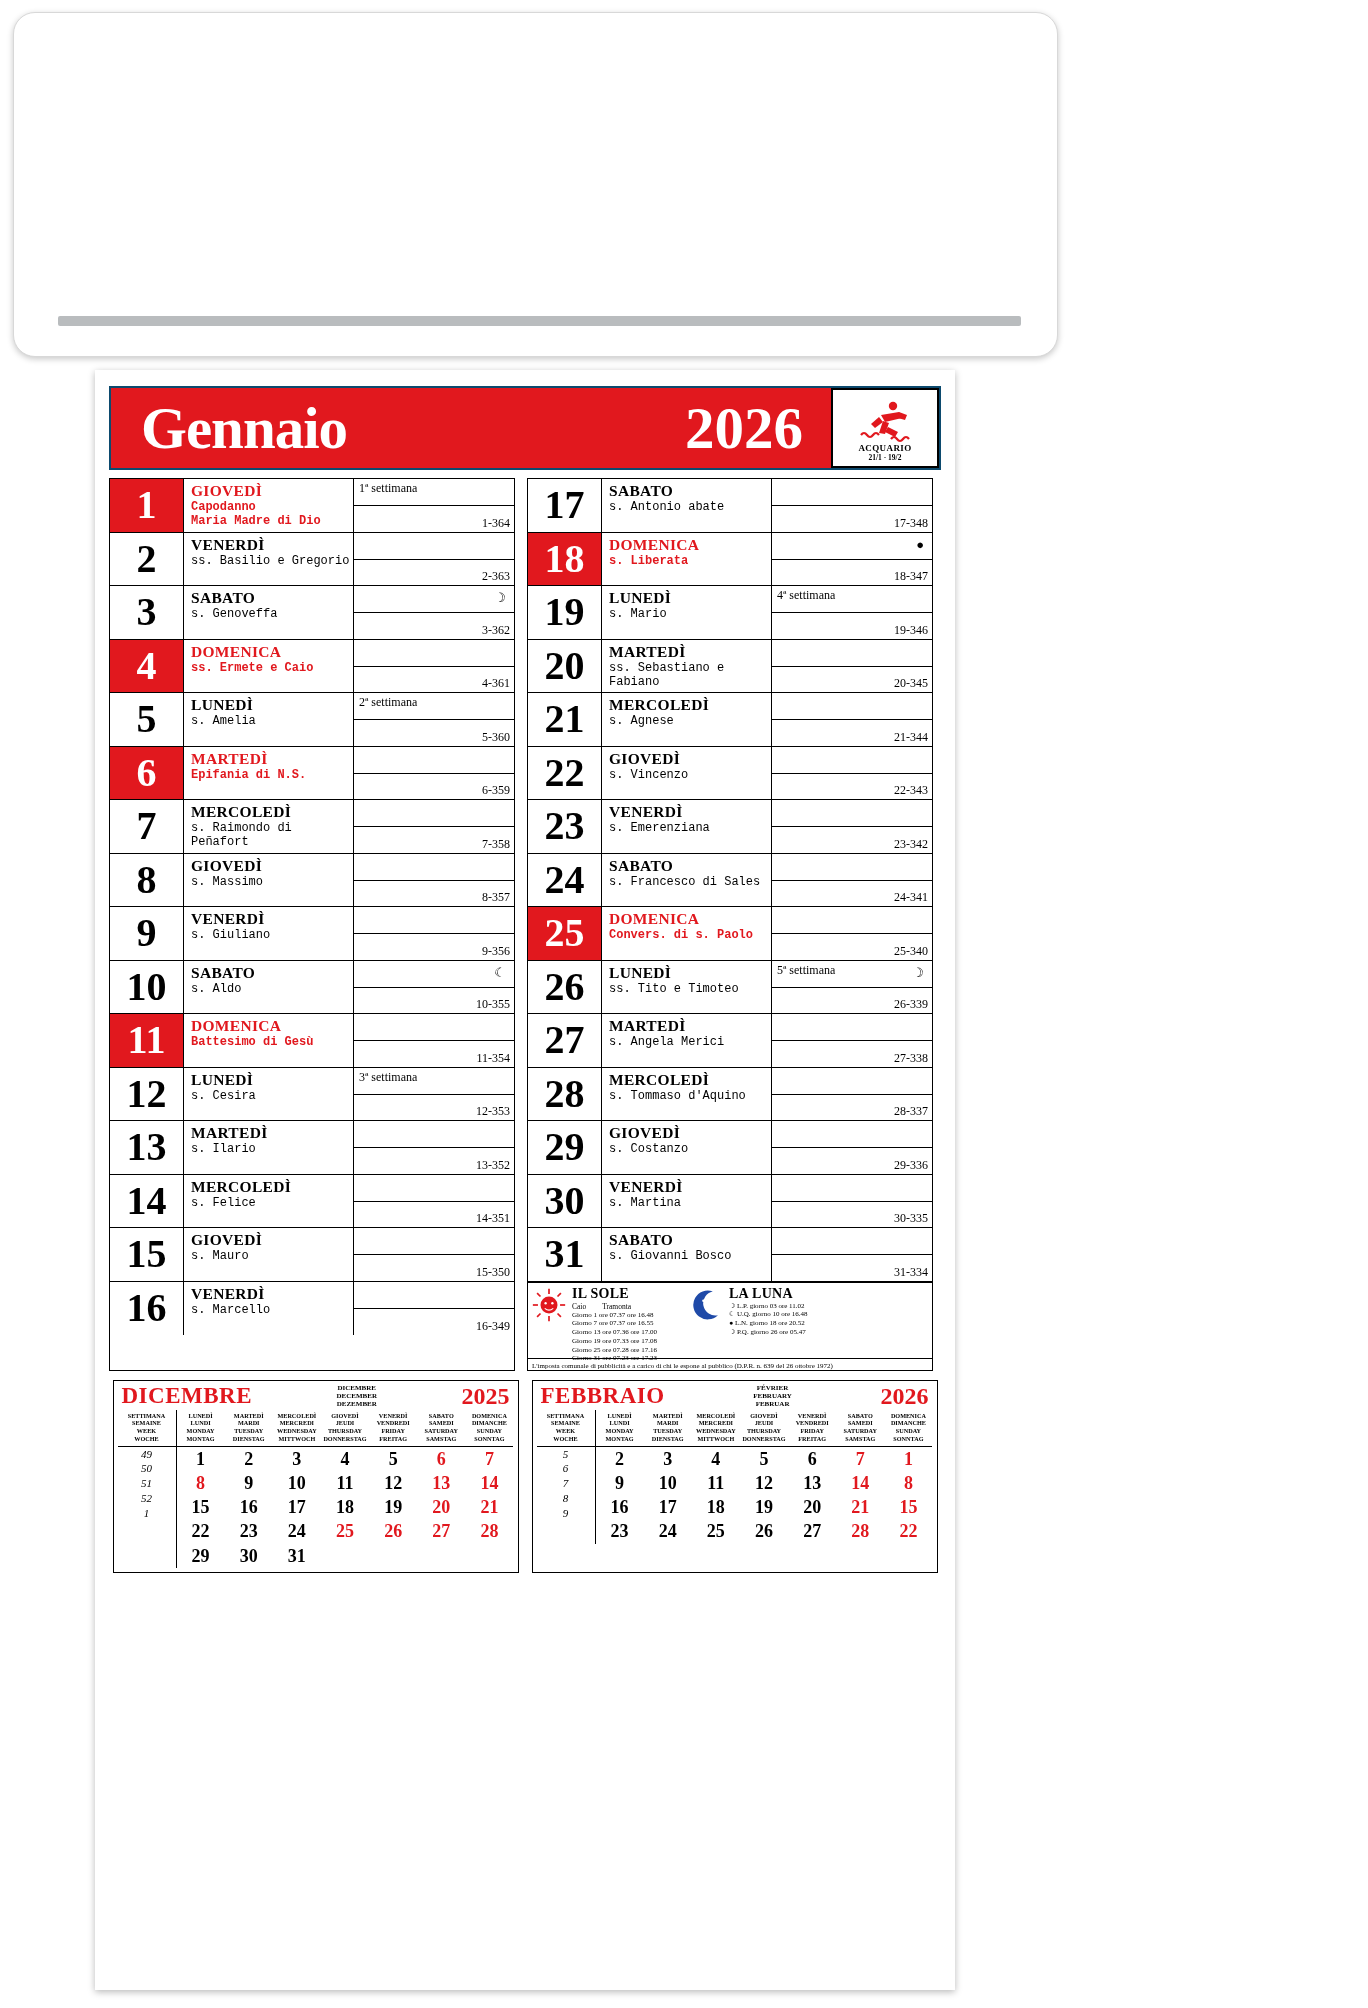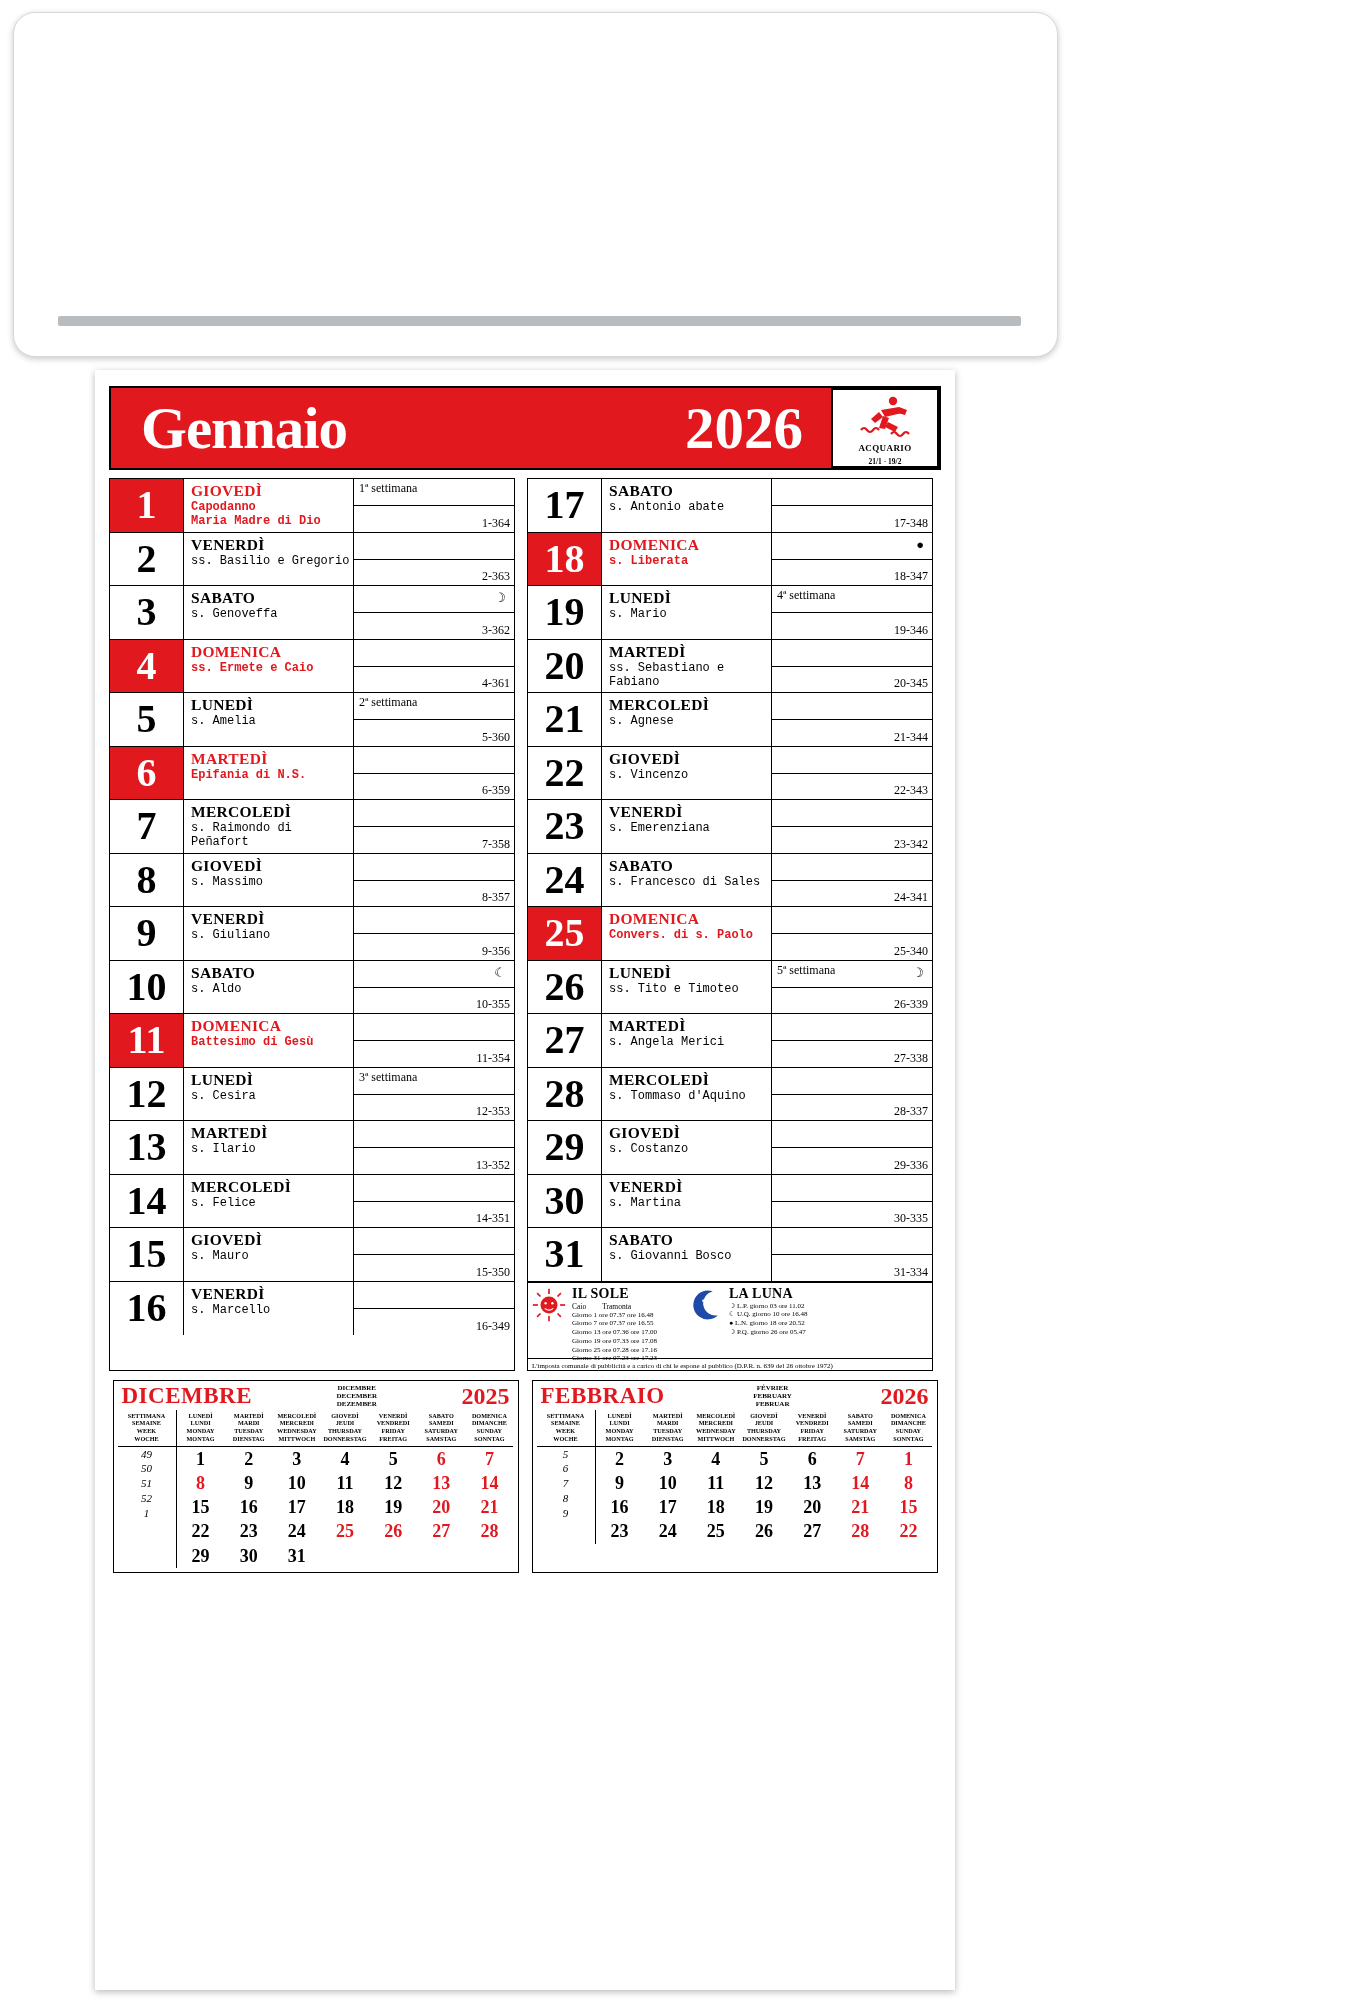--- a/index.html
+++ b/index.html
@@ -23,34 +23,34 @@
   }
   
   #sheet {
     position:absolute; left:95px; top:370px; width:860px; height:1620px;
     background:#ffffff; box-shadow:0 2px 7px rgba(0,0,0,0.28);
     padding:16px 14px 10px 14px;
   }
   
   #titlebar {
     position:relative; height:84px; background:#e1181e;
-    border:2px solid #000000; display:flex; align-items:center;
+    border:2px solid #0c4a6e; display:flex; align-items:center;
   }
   #month-name {
     color:#fff; font-size:59px; font-weight:bold; letter-spacing:-1px;
     margin-left:30px; font-family:"Liberation Serif", serif;
   }
   #year-num {
     color:#fff; font-size:59px; font-weight:bold; margin-left:auto; margin-right:28px;
     font-family:"Liberation Serif", serif;
   }
   #zodiac {
     width:108px; height:80px; background:#fff; border:2px solid #000;
     margin-right:0px; display:flex; flex-direction:column; align-items:center;
-    justify-content:space-between; padding-top:2px;
+    justify-content:center; padding-top:2px;
   }
   #zodiac .sym { width:60px; height:46px; }
   #zodiac .zname { font-size:9px; font-weight:bold; letter-spacing:.4px; }
   #zodiac .zdate { font-size:7.5px; font-weight:bold; }
   
   #columns { display:flex; gap:12px; margin-top:8px; }
   .col { width:406px; border:1.5px solid #000; }
   .day {
     display:flex; height:53.5px; border-bottom:1px solid #000; position:relative;
   }

